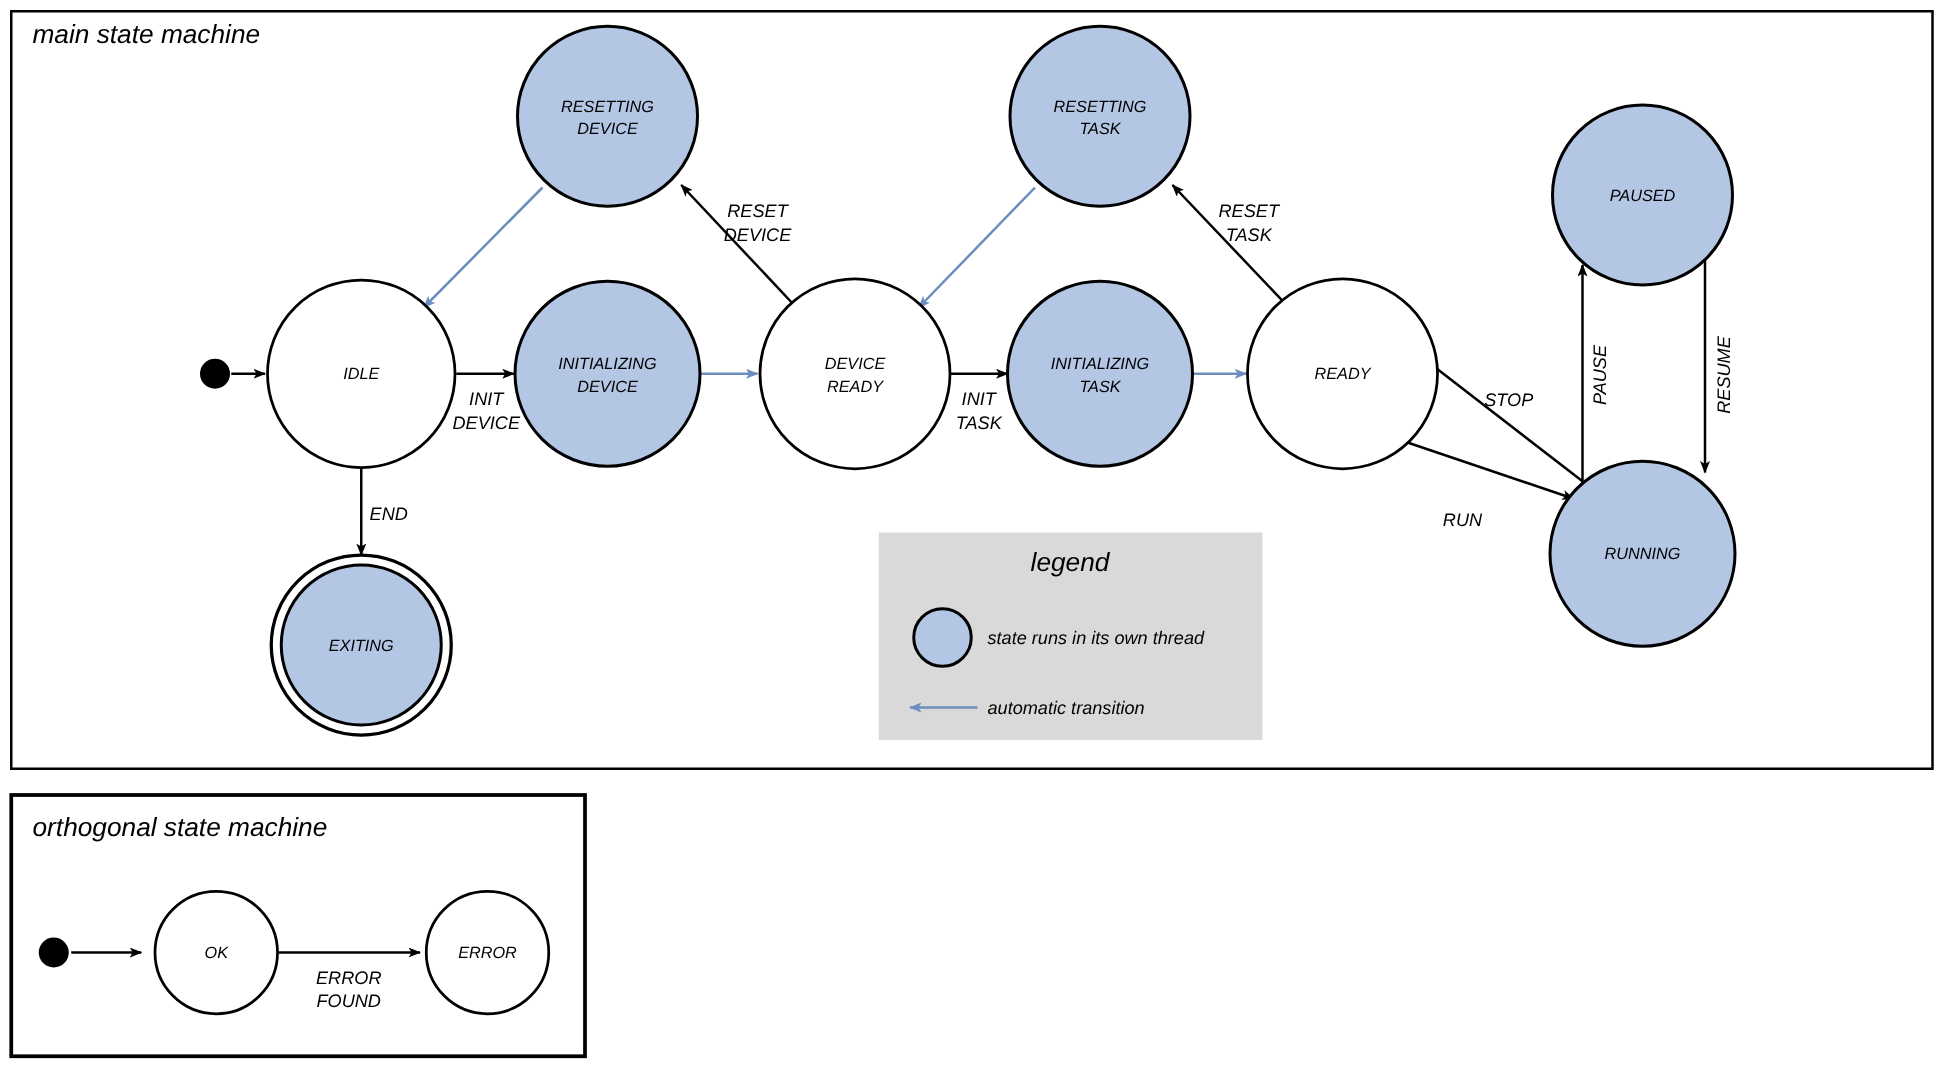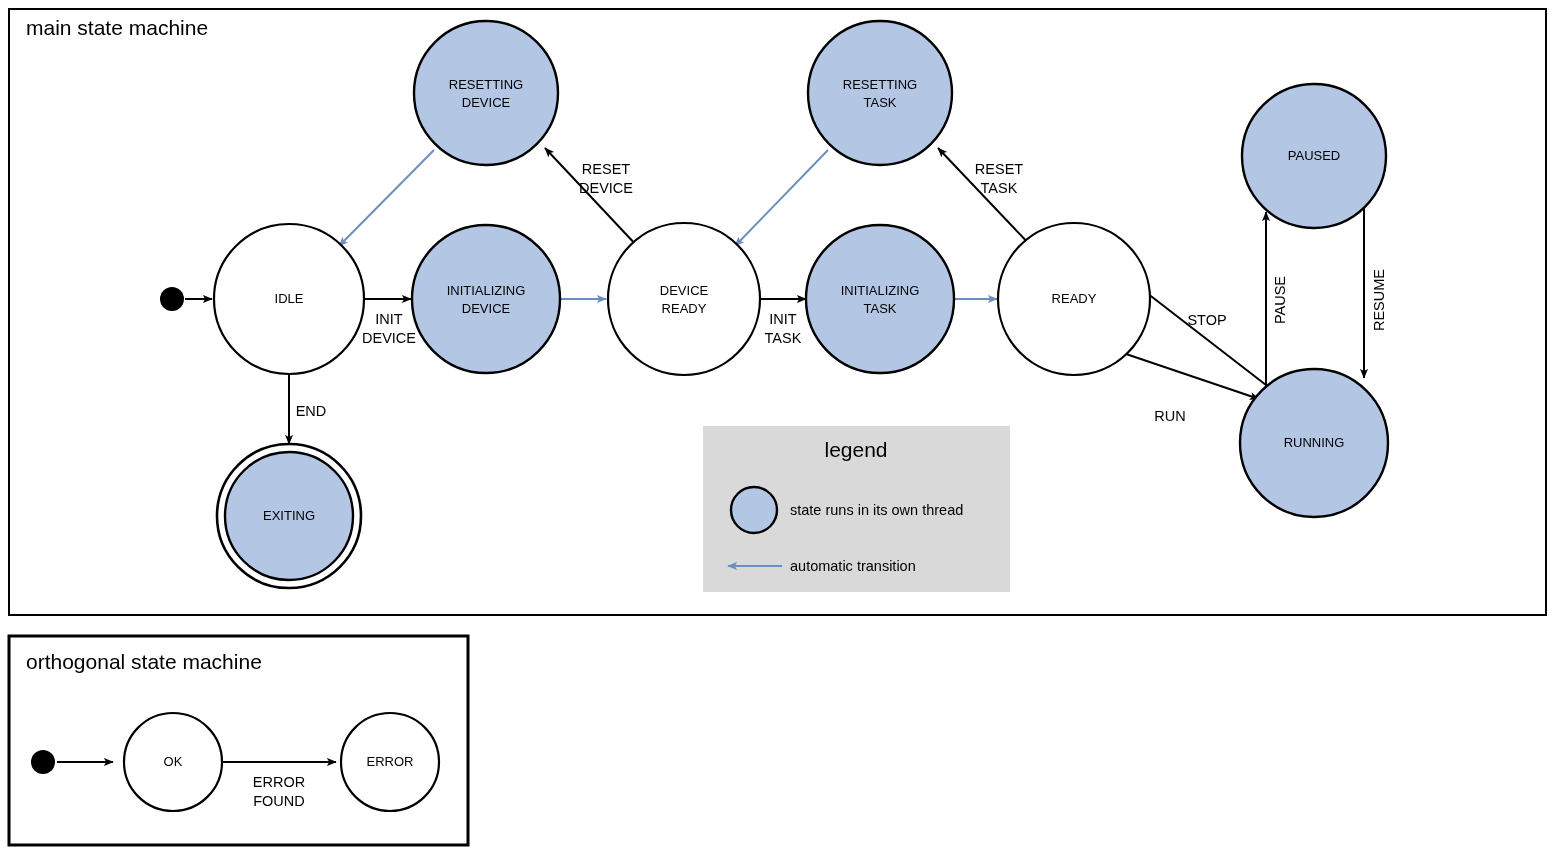--- a/index.html
+++ b/index.html
@@ -12,20 +12,21 @@
     height: 852px;
     position: relative;
     font-family: "Liberation Sans", sans-serif;
     overflow: hidden;
   }
   #root {
     position: absolute;
     left: 0; top: 0;
     width: 1555px;
     height: 852px;
+    font-style: italic;
   }
   svg.diagram {
     position: absolute;
     left: 0; top: 0;
     width: 1555px;
     height: 852px;
     display: block;
   }
   text {
     fill: #000000;

